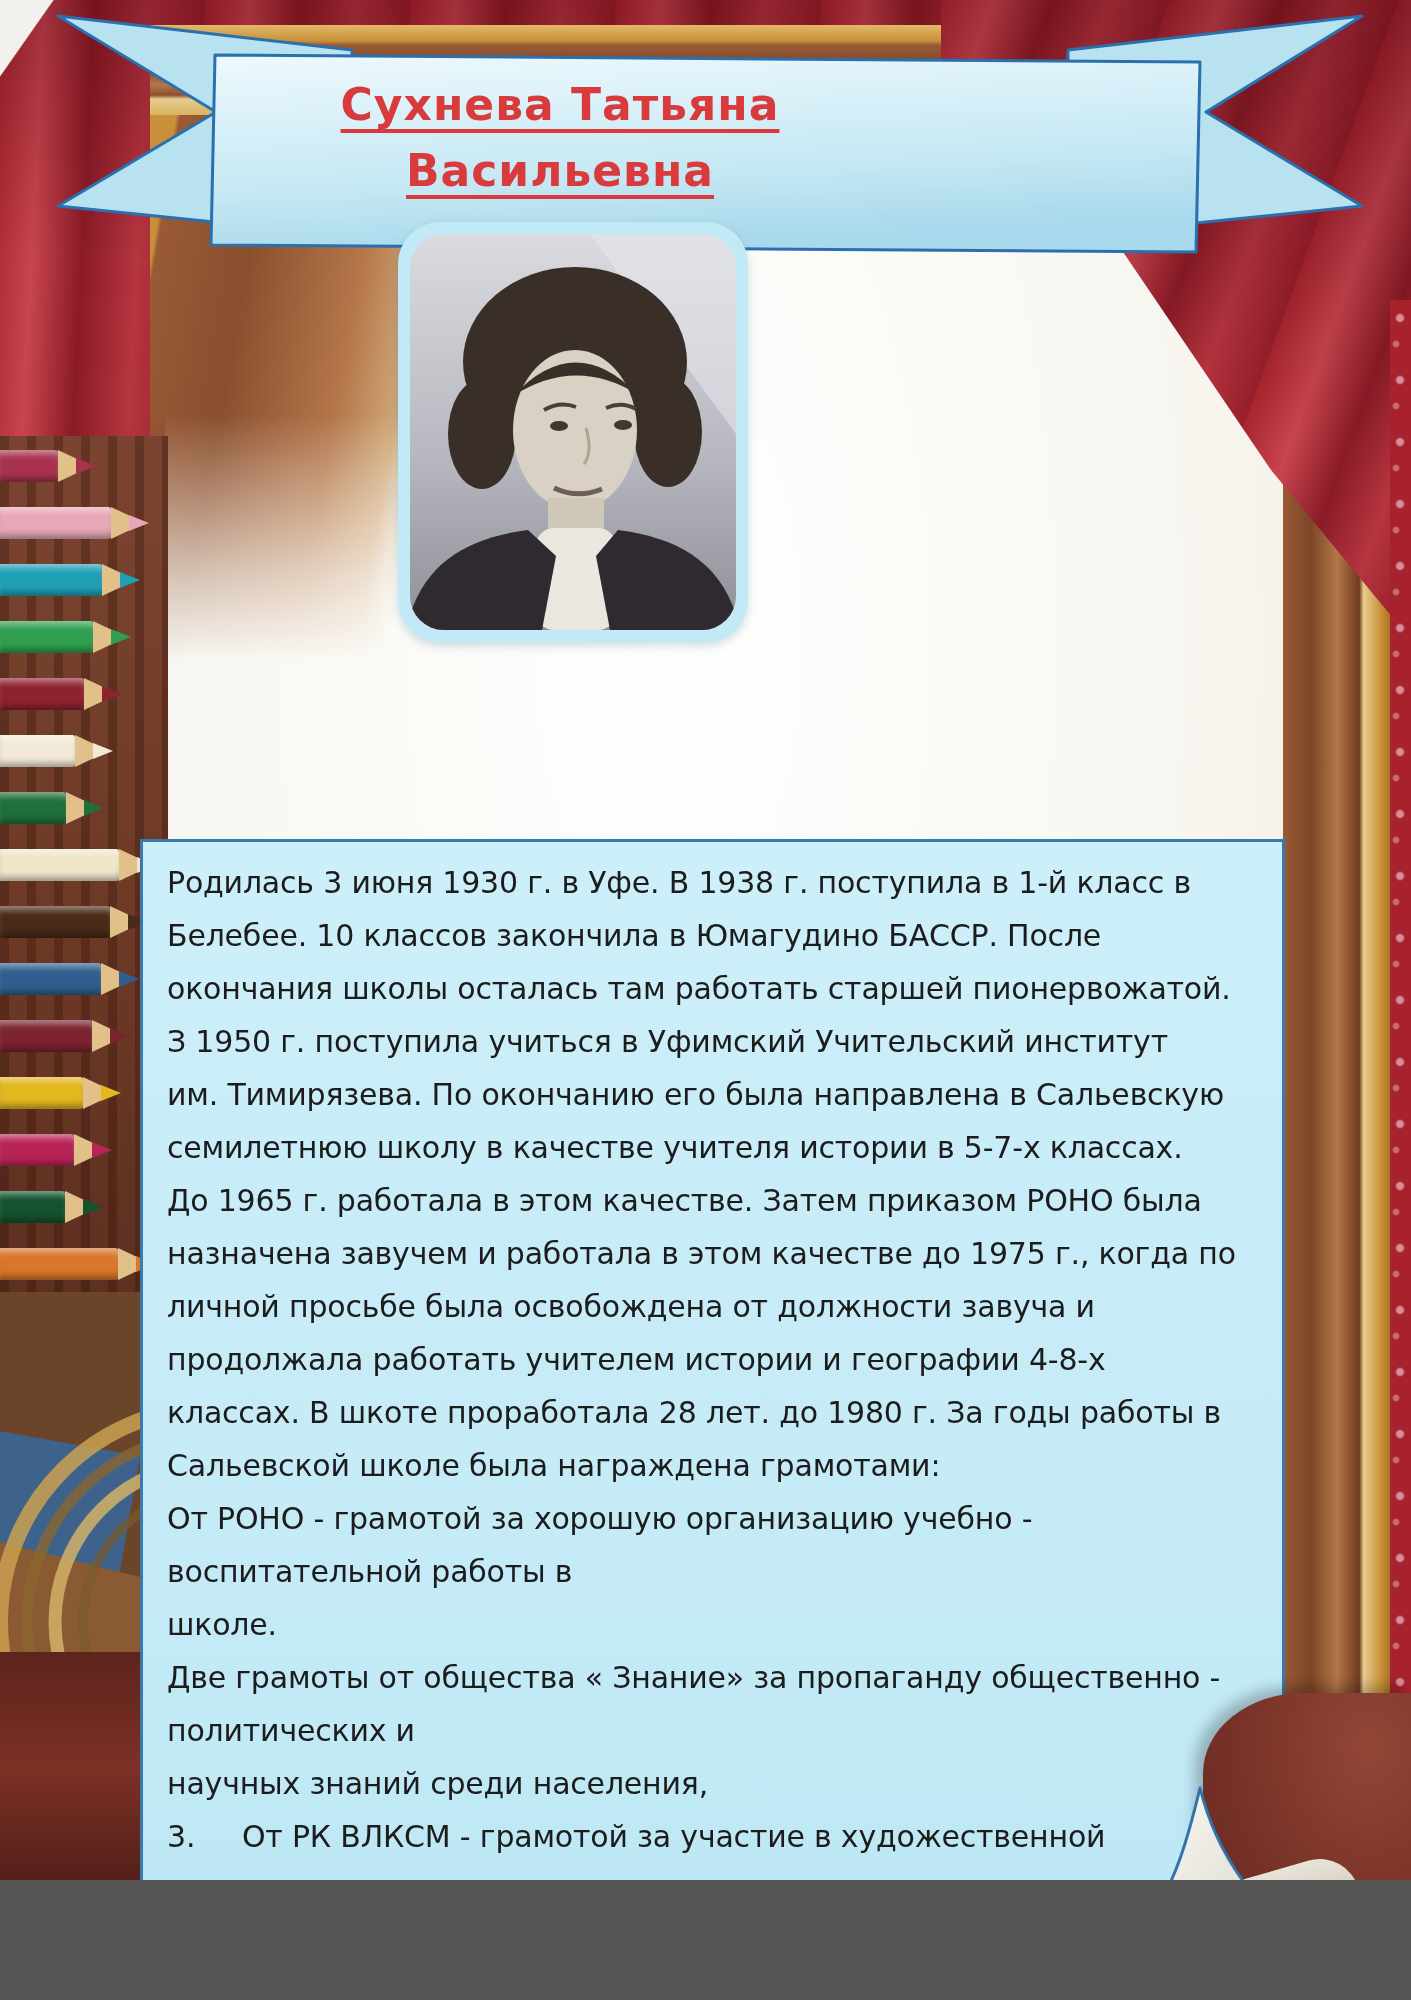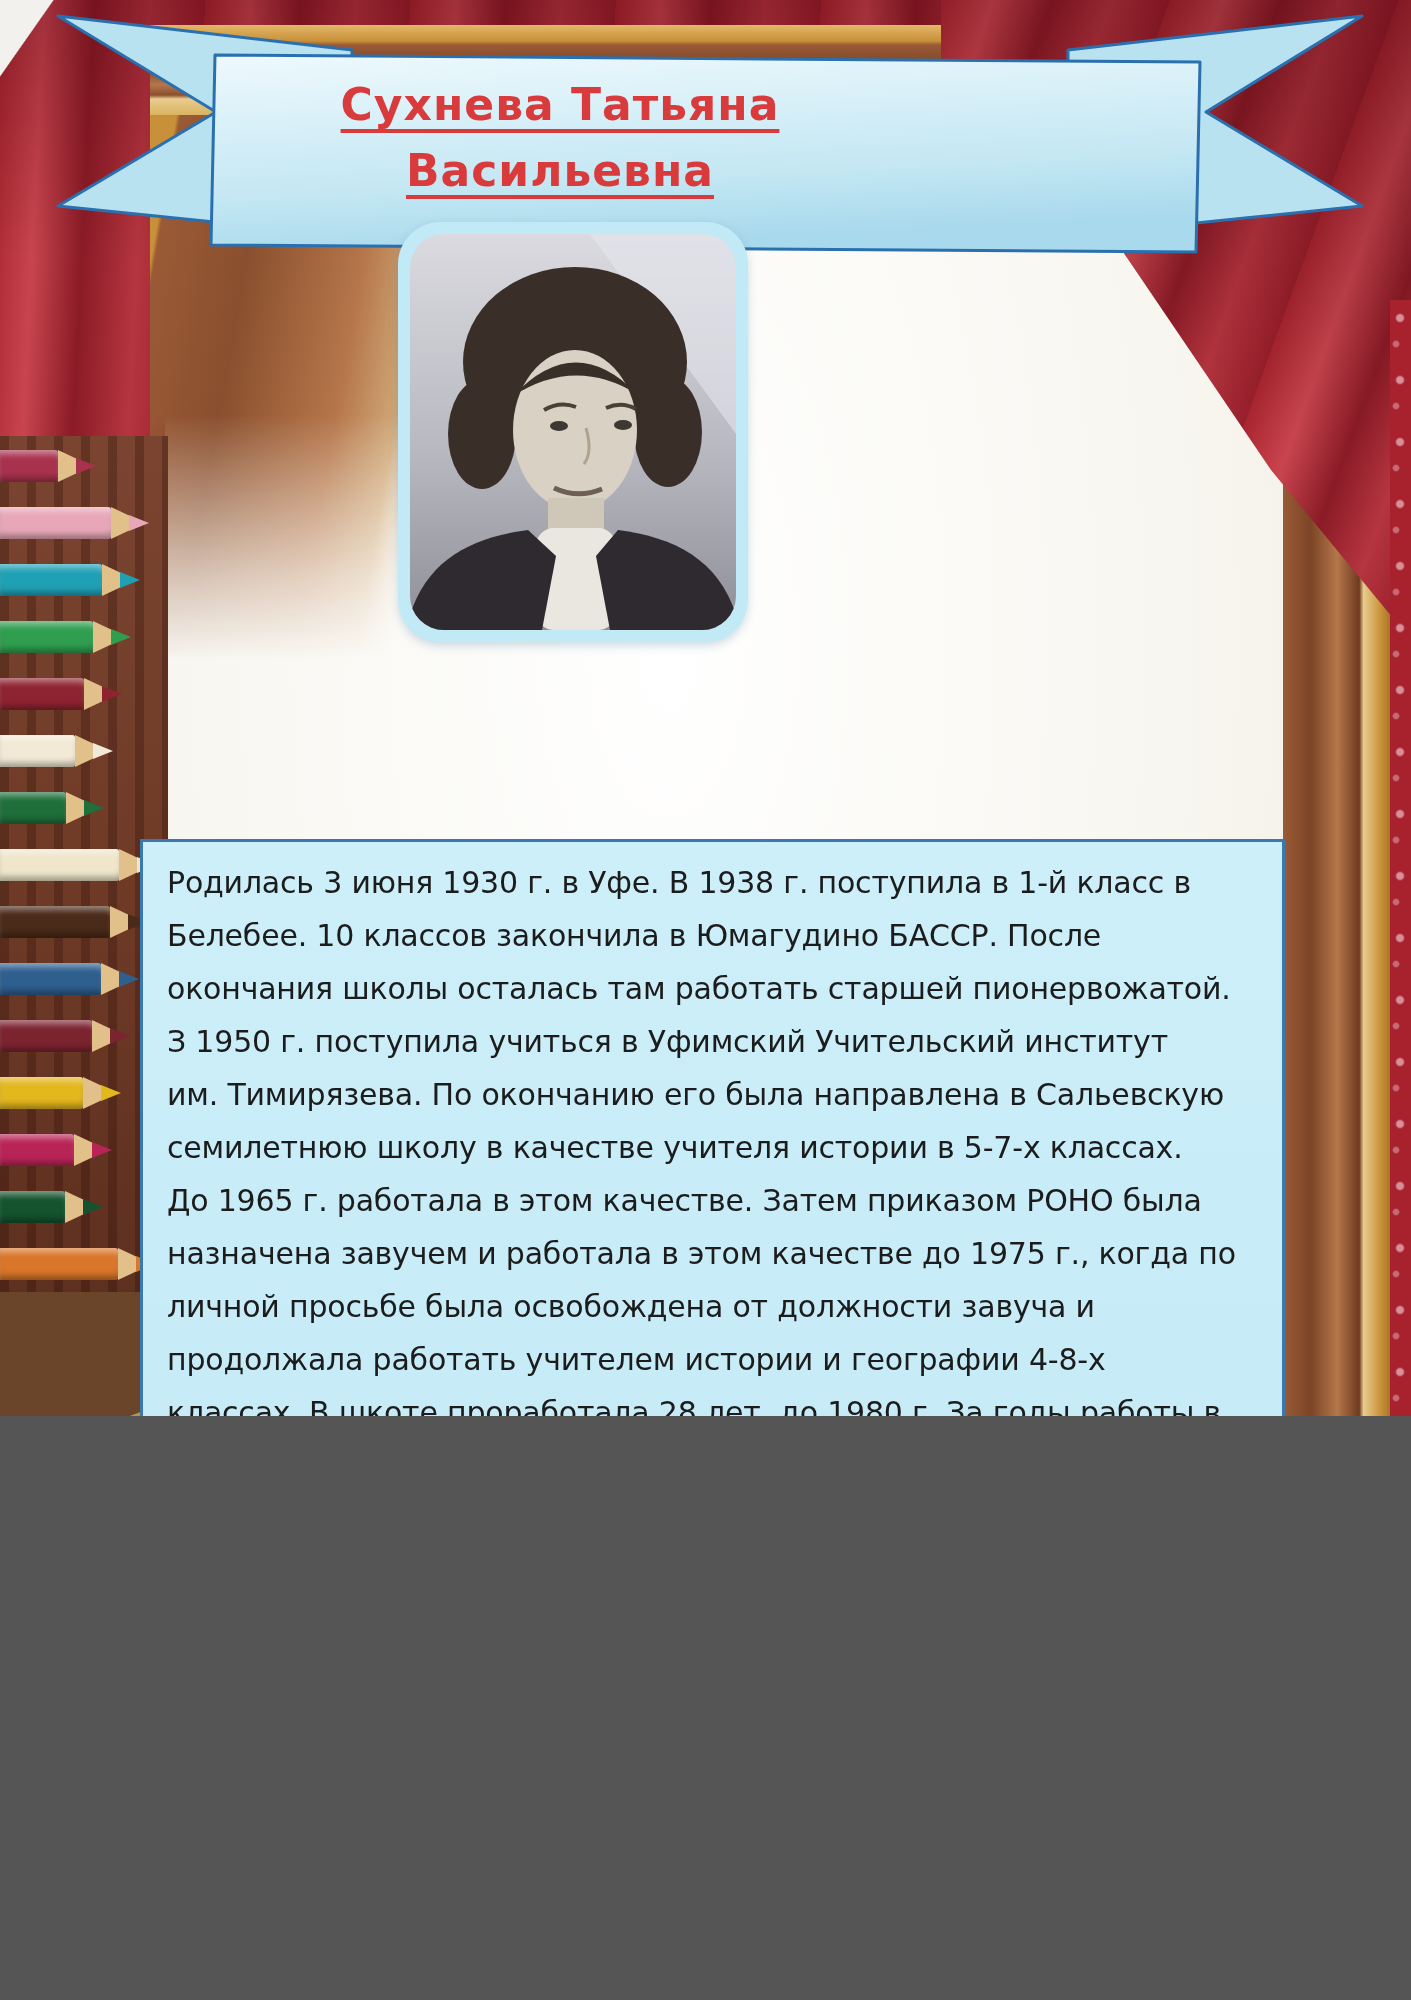--- a/index.html
+++ b/index.html
@@ -1,16 +1,16 @@
 <!DOCTYPE html>
 <html><head>
 <meta charset="utf-8">
 <style>
   html,body{margin:0;padding:0;background:#555;}
-  .scene{position:relative;width:1411px;height:1416px;overflow:hidden;
+  .scene{position:relative;width:1411px;height:1880px;overflow:hidden;
          background:#8f1f2c;font-family:"DejaVu Sans",sans-serif;}
 
   
   .curtain-top{position:absolute;left:0;top:0;width:1411px;height:470px;
     background:
       linear-gradient(180deg, rgba(70,0,12,.30), rgba(0,0,0,0) 55%),
       repeating-linear-gradient(93deg,#a8252f 0px,#c8454f 45px,#8a1b26 95px,#b53540 150px,#971f2b 205px);}
   .curtain-tr{position:absolute;left:941px;top:0;width:470px;height:640px;
     background:
       linear-gradient(200deg, rgba(60,0,10,.35), rgba(0,0,0,0) 60%),

